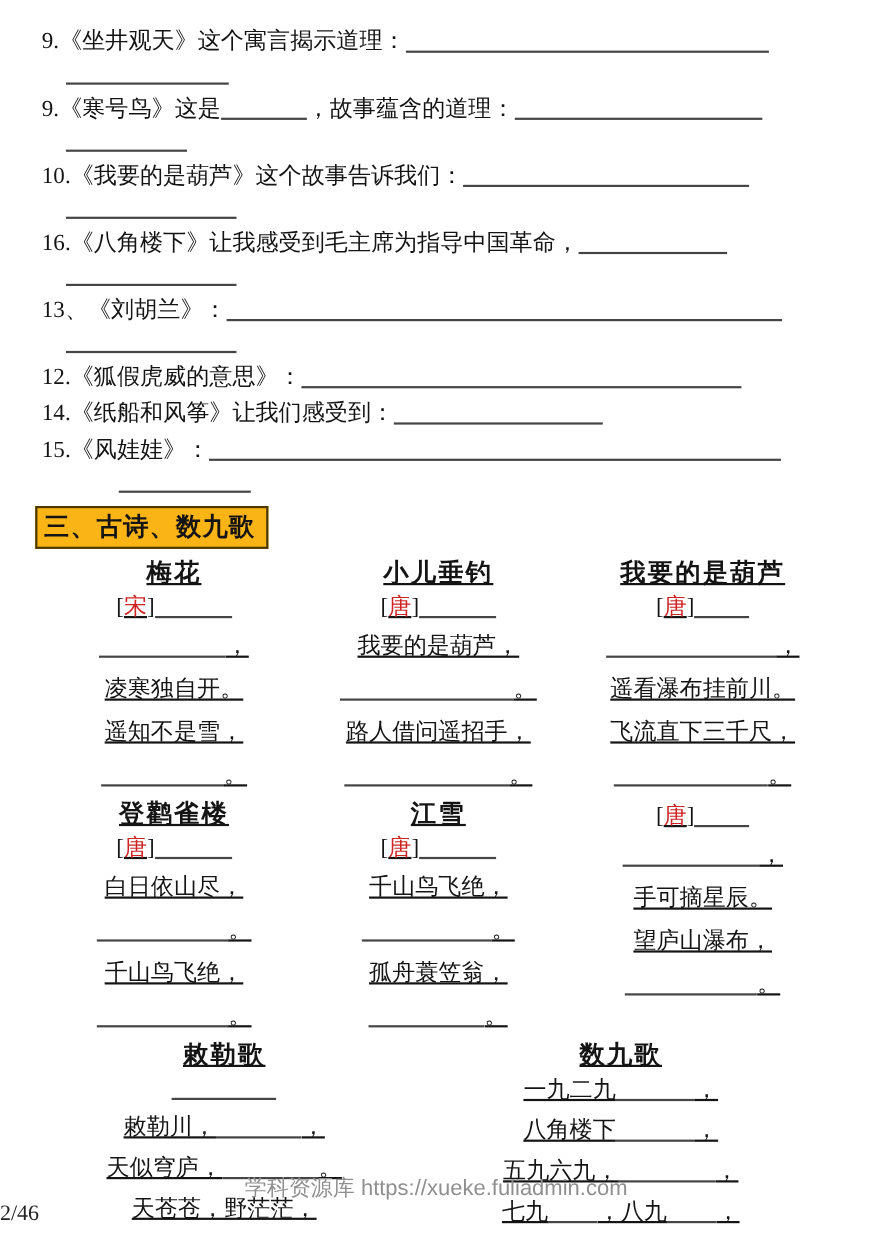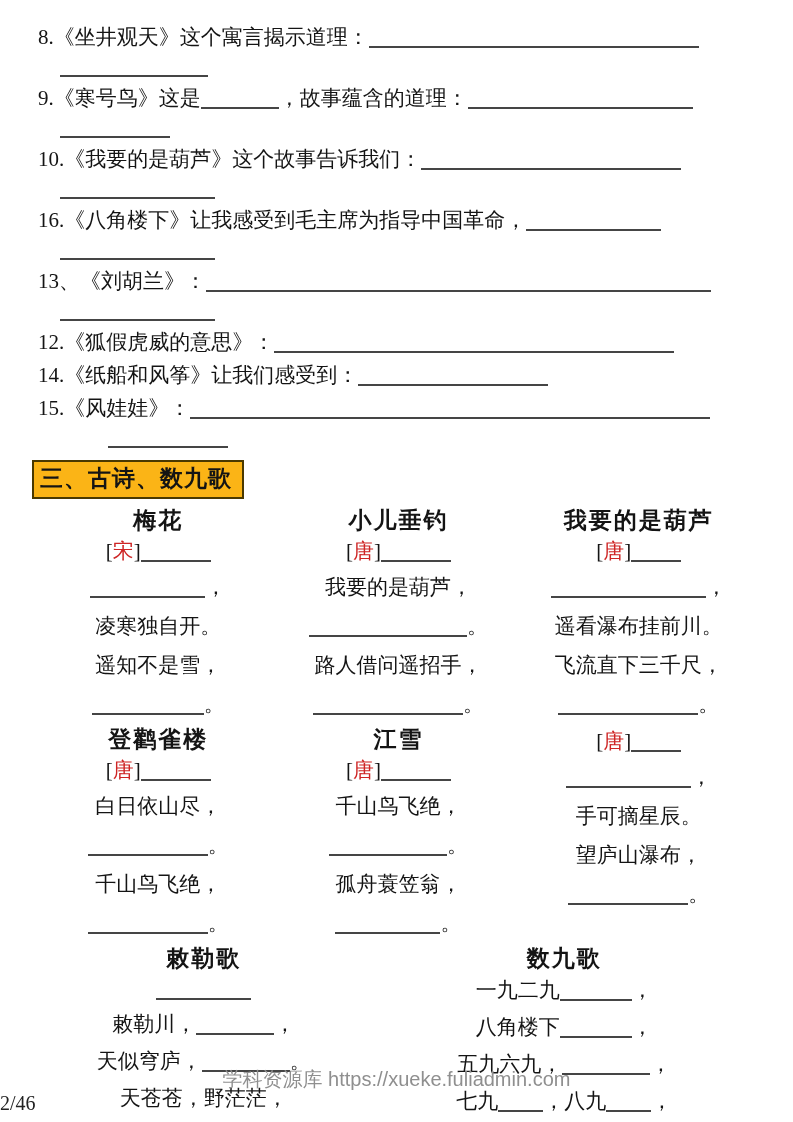--- a/index.html
+++ b/index.html
@@ -15,21 +15,21 @@
   .q{margin-bottom:2px;}
   .q-main{font-size:21px;line-height:31px;white-space:nowrap;}
   .q-cont{height:20px;margin-top:8px;margin-bottom:2px;}
   .blank{display:inline-block;height:1em;border-bottom:2px solid var(--ul);vertical-align:-4px;}
   .q-cont .blank{vertical-align:baseline;}
   
   .section-header{display:inline-block;background:var(--header-bg);
       border:2px solid var(--header-border);padding:1px 10px 3px 6px;
       font-size:23px;font-weight:bold;letter-spacing:1px;margin:6px 0 4px -6px;}
   
-  .poems{margin-top:2px;}
+  .poems{margin-top:2px;text-decoration:underline;}
   .poem-row{display:grid;}
   .poem-row.cols3{grid-template-columns:1fr 1fr 1fr;}
   .poem-row.cols2{grid-template-columns:46% 54%;}
   .poem{text-align:center;}
   .p-title{font-size:23px;font-weight:bold;letter-spacing:2px;line-height:27px;margin-top:2px;}
   .p-author{font-size:21px;line-height:34px;}
   .p-author .dynasty{color:var(--dynasty);}
   .p-line{font-size:21px;line-height:39px;white-space:nowrap;}
   .poem-row.cols2 .p-line{line-height:37px;}
   
@@ -38,21 +38,21 @@
       font-size:20px;color:var(--wm);}
   .page-number{position:absolute;left:0;top:1092px;width:100%;
       font-size:20px;color:#222;}
 </style>
 </head>
 <body>
 
 <div class="sheet">
   <div id="questions">
       <div class="q">
-        <div class="q-main"><span class="txt">8.《坐井观天》这个寓言揭示道理：</span><span class="blank" style="width: 330px;"></span></div>
+        <div class="q-main"><span class="txt">9.《坐井观天》这个寓言揭示道理：</span><span class="blank" style="width: 330px;"></span></div>
         <div class="q-cont" style="margin-left: 22px;"><span class="blank" style="width: 148px;"></span></div>
       </div>
       <div class="q">
         <div class="q-main"><span class="txt">9.《寒号鸟》这是</span><span class="blank" style="width: 78px;"></span><span class="txt">，故事蕴含的道理：</span><span class="blank" style="width: 225px;"></span></div>
         <div class="q-cont" style="margin-left: 22px;"><span class="blank" style="width: 110px;"></span></div>
       </div>
       <div class="q">
         <div class="q-main"><span class="txt">10.《我要的是葫芦》这个故事告诉我们：</span><span class="blank" style="width: 260px;"></span></div>
         <div class="q-cont" style="margin-left: 22px;"><span class="blank" style="width: 155px;"></span></div>
       </div>

